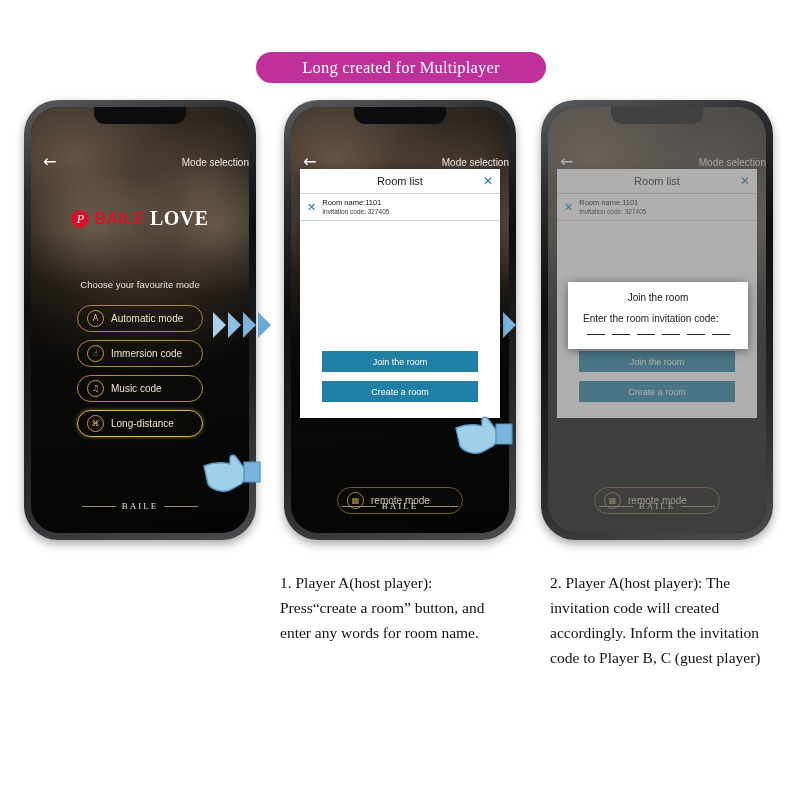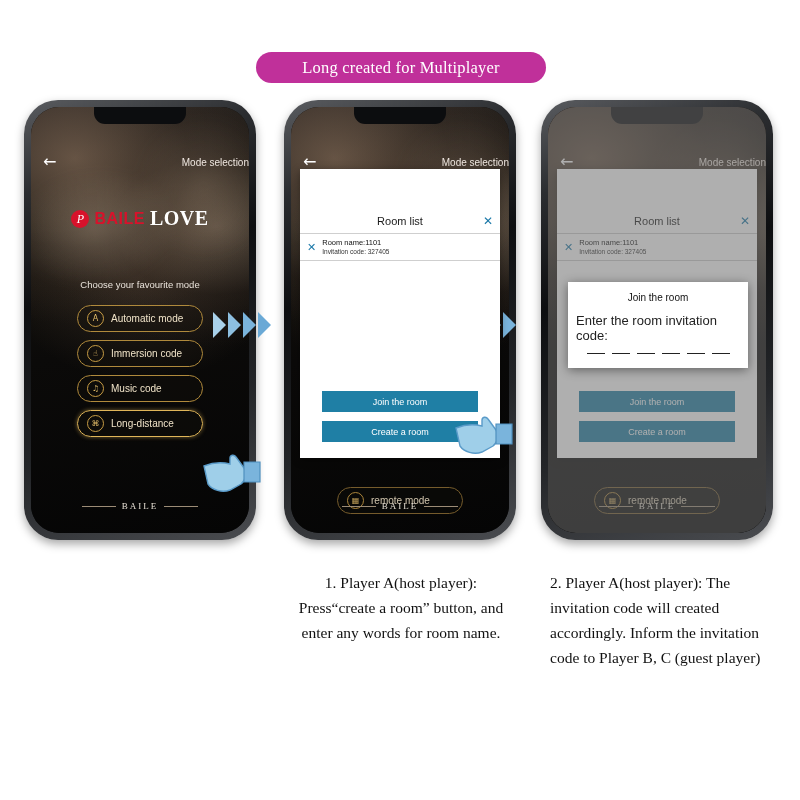--- a/index.html
+++ b/index.html
@@ -234,21 +234,20 @@
   .room-header {
     height: 24px;
     border-bottom: 1px solid #cfcfcf;
     display: flex;
     align-items: center;
     justify-content: center;
     position: relative;
     font-size: 11px;
     color: #1a1a1a;
     font-family: "Liberation Sans", sans-serif;
-    margin-top: 40px;
   }
   .room-header .close {
     position: absolute;
     right: 7px;
     color: #1a78a8;
     font-size: 12px;
     font-family: "DejaVu Sans", sans-serif;
     line-height: 1;
   }
   .room-entry {
@@ -319,23 +318,23 @@
     box-shadow: 0 2px 10px rgba(0,0,0,0.45);
   }
   .join-title {
     text-align: center;
     font-size: 10px;
     color: #111;
     font-family: "Liberation Sans", sans-serif;
     margin-bottom: 10px;
   }
   .join-sub {
-    font-size: 13px;
+    font-size: 10px;
     color: #222;
-    padding-left: 8px;
+    padding-left: 15px;
     font-family: "Liberation Sans", sans-serif;
   }
   .code-slots {
     display: flex;
     justify-content: center;
     gap: 7px;
   }
   .code-slot {
     width: 18px;
     border-bottom: 1px solid #222;
@@ -372,21 +371,21 @@
   .hand-2 { left: 452px; top: 410px; }
 
   
   .caption {
     position: absolute;
     font-size: 15.5px;
     line-height: 1.62;
     color: #111111;
     font-family: "Liberation Serif", serif;
   }
-  .caption-1 { left: 296px; top: 570px; width: 210px; text-align: center; }
+  .caption-1 { left: 280px; top: 570px; width: 210px; }
   .caption-2 { left: 550px; top: 570px; width: 225px; }
 </style>
 </head>
 <body>
 
 <div class="title-banner">
   <span>Long created for Multiplayer</span>
 </div>
 
 <div class="phone phone-1">

